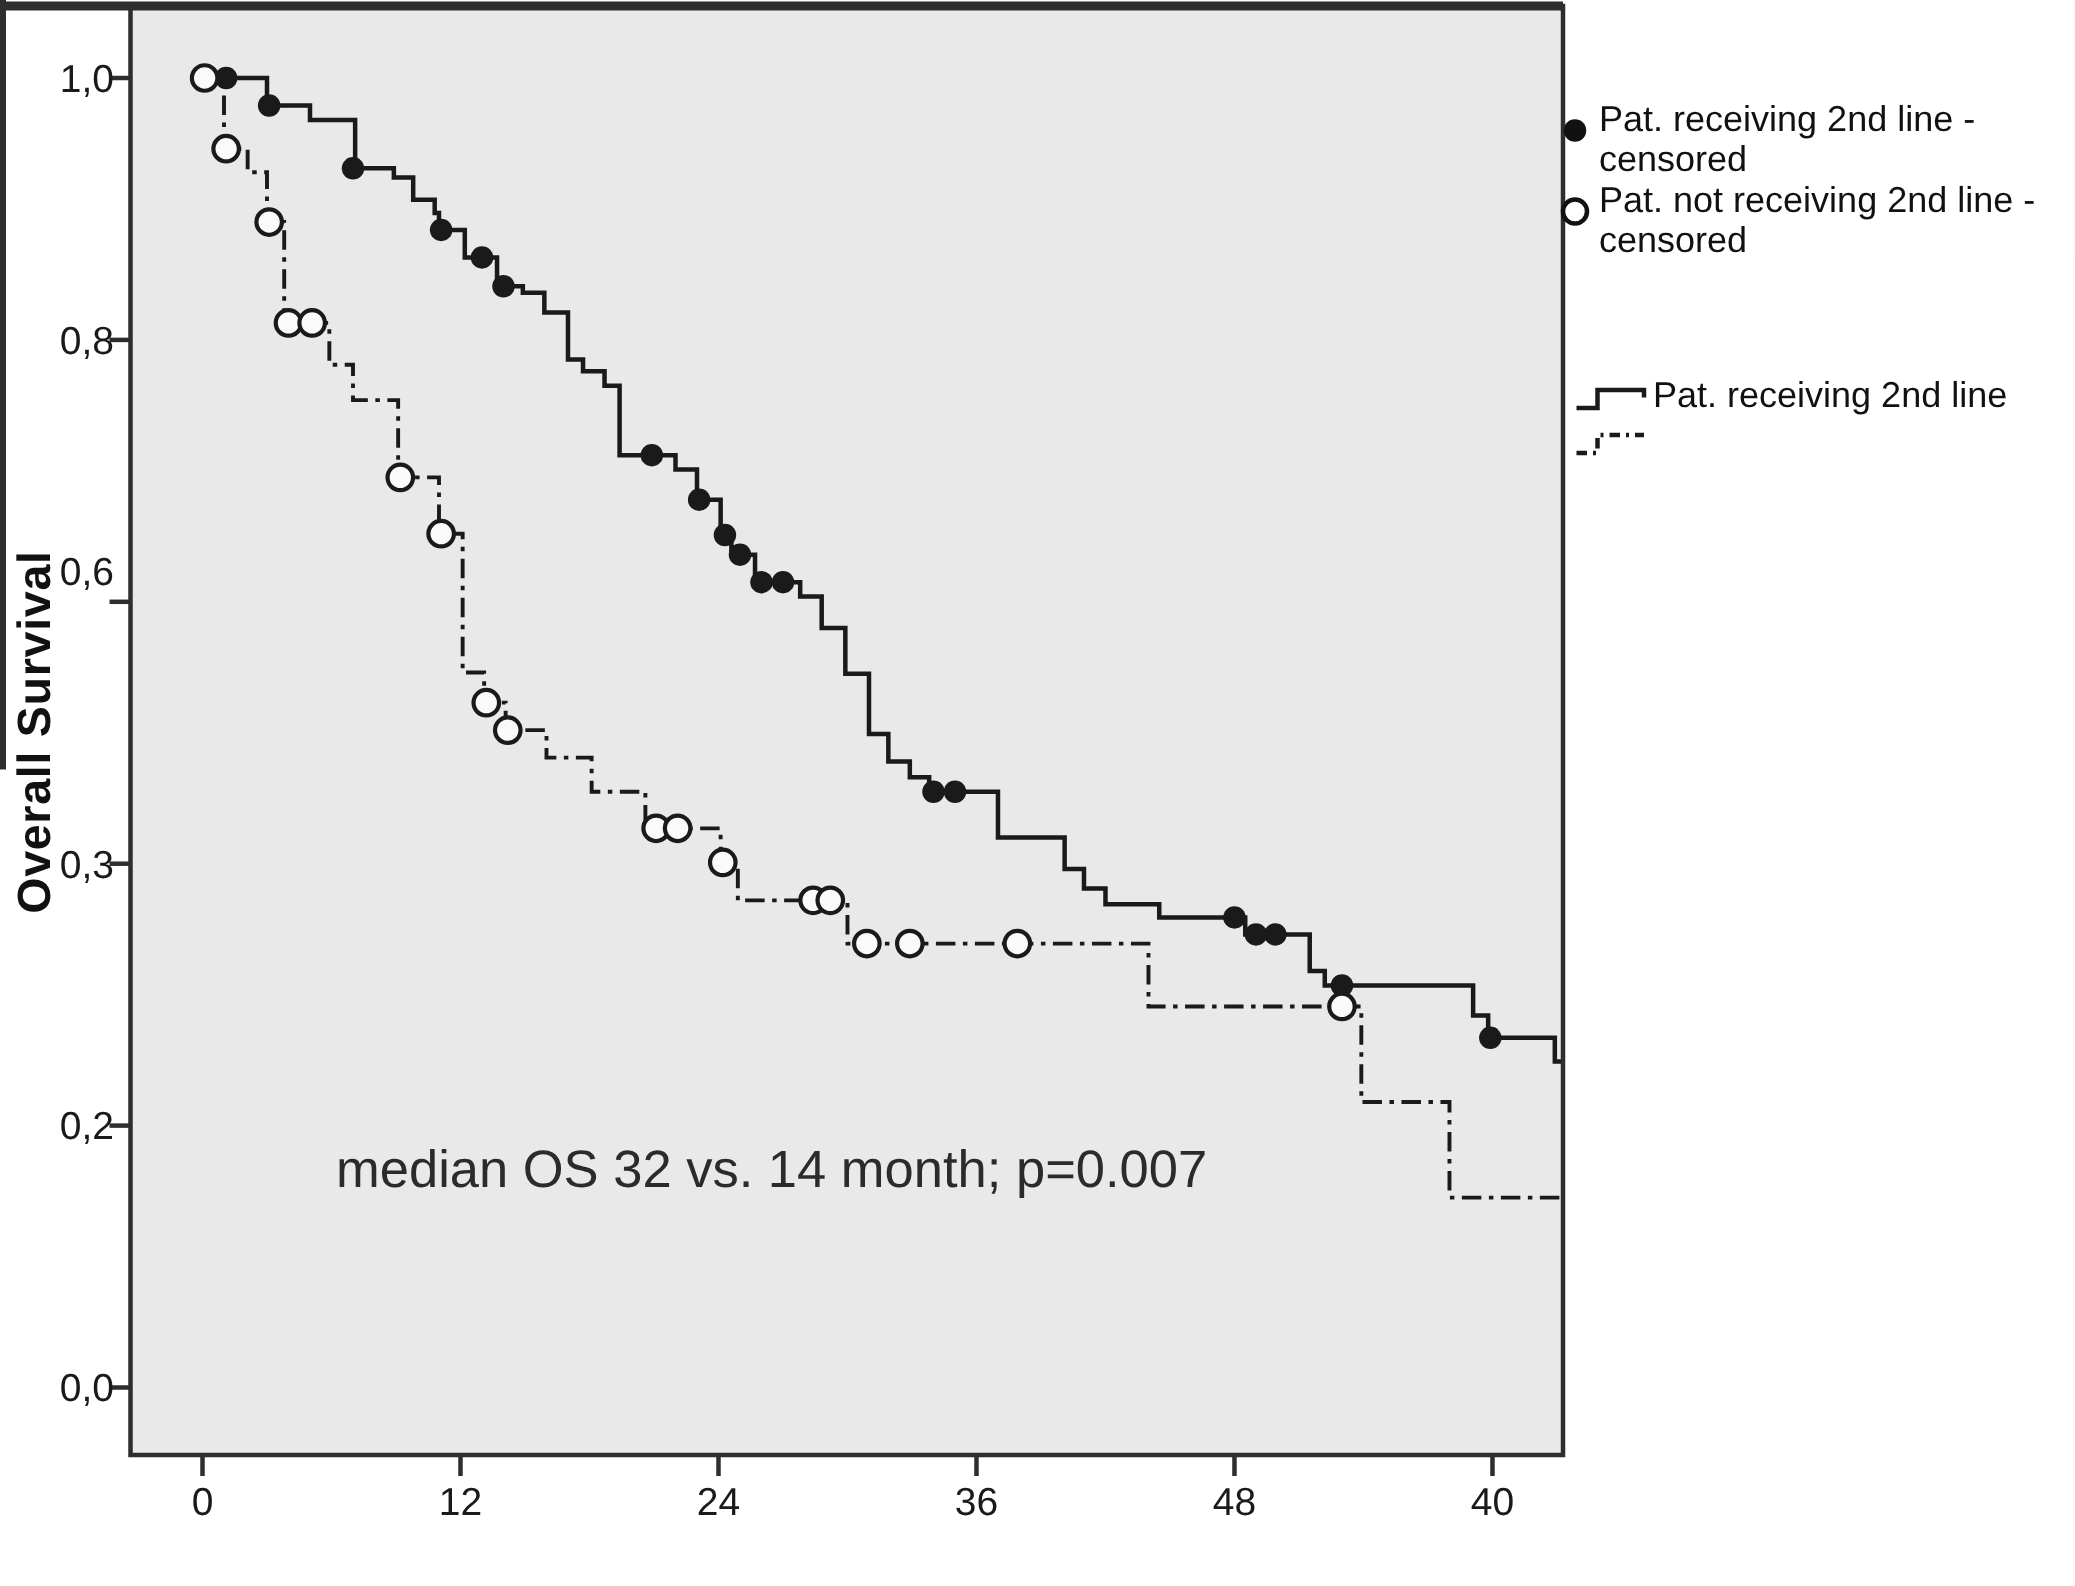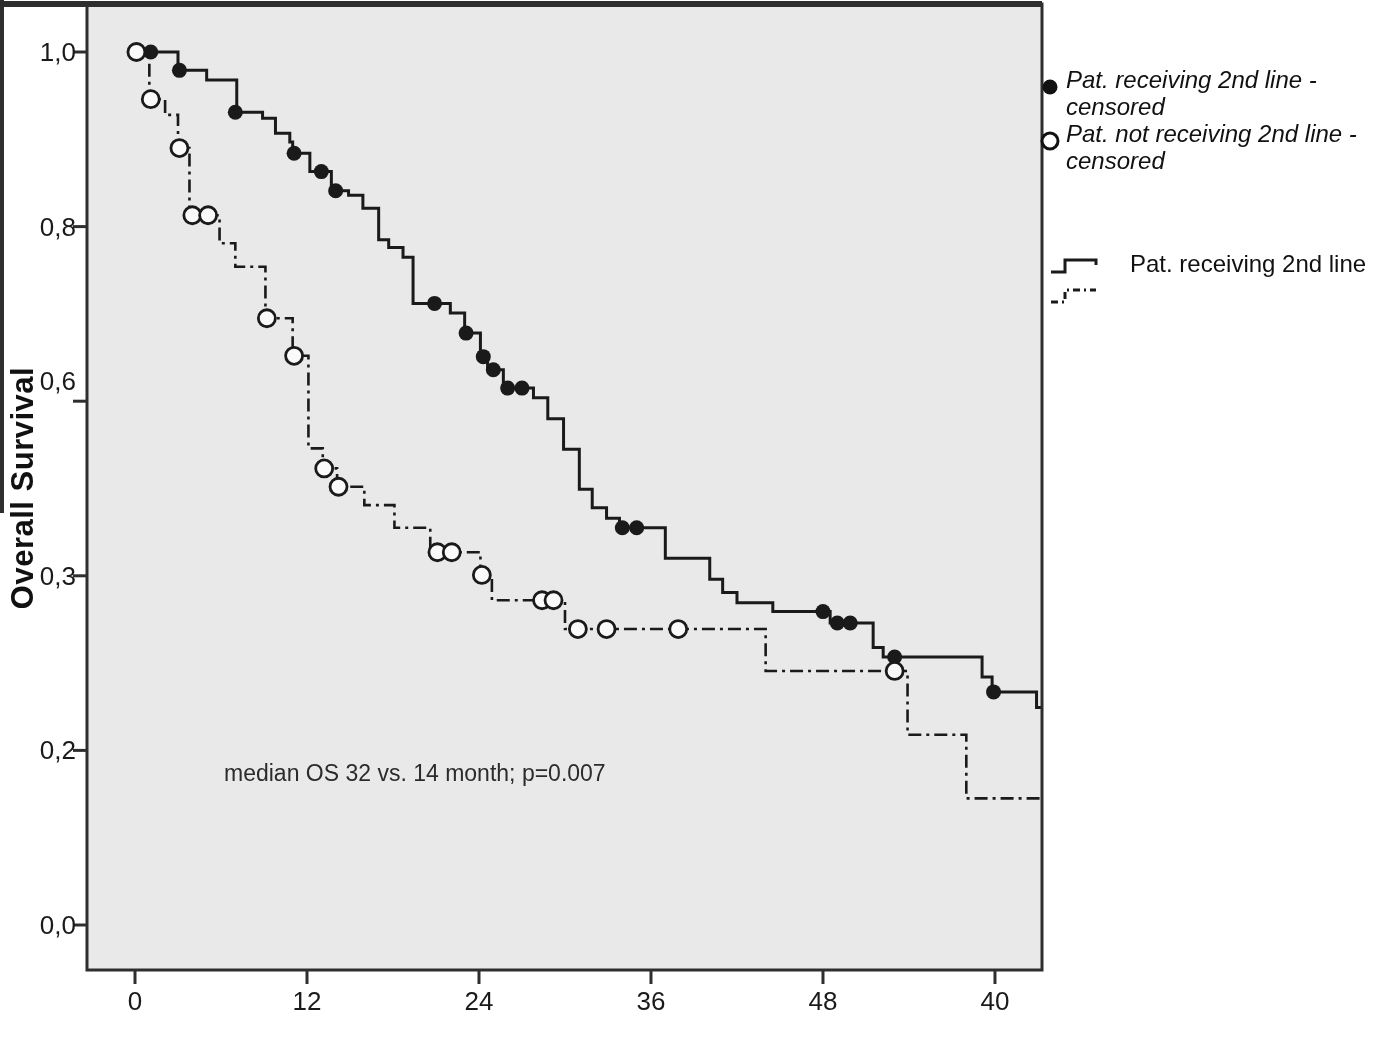--- a/index.html
+++ b/index.html
@@ -23,31 +23,31 @@
     font-size:31px;font-weight:700;color:#111111;
     letter-spacing:0.5px;
   }
   #x-title{left:87px;top:1018px;width:955px;text-align:center;}
   #y-title{
     left:-212px;top:470px;width:470px;height:36px;text-align:center;
     transform:rotate(-90deg);
   }
   #annotation{
     position:absolute;left:224px;top:760px;
-    font-size:23px;color:#2b2b2b;font-weight:400;
+    font-size:35px;color:#2b2b2b;font-weight:400;
   }
   
-  #legend-censored{position:absolute;left:1040px;top:66px;width:343px;font-style:italic;}
+  #legend-censored{position:absolute;left:1040px;top:66px;width:343px;}
   .cens-item{display:flex;align-items:flex-start;}
   .cens-icon{flex:0 0 26px;margin-top:11px;}
   .cens-text{font-size:24px;line-height:27px;color:#111111;}
   #legend-lines{position:absolute;left:1050px;top:250px;width:333px;}
   .line-item{display:flex;align-items:flex-start;height:30px;}
   .line-glyph{flex:0 0 52px;margin-top:5px;}
-  .line-text{font-size:24px;line-height:28px;color:#111111;white-space:nowrap;margin-left:28px;}
+  .line-text{font-size:24px;line-height:28px;color:#111111;white-space:nowrap;}
   .glyph-stroke{stroke:#1a1a1a;stroke-width:3;fill:none;}
 </style>
 </head>
 <body>
 
 <div id="canvas">
 
   <svg id="plot-svg" width="1383" height="1057" viewBox="0 0 1383 1057">
       <rect x="87" y="4" width="955" height="966" fill="#e9e9e9"></rect>
       <path d="M 135 52 H 177.999 V 70.33299999999997 H 206.66500000000002 V 79.93600000000004 H 236.7643 V 112.23699999999997 H 262.56370000000004 V 118.34799999999996 H 275.4634 V 133.18899999999996 H 289.7964 V 141.91899999999998 H 292.663 V 153.26800000000003 H 309.8626 V 171.601 H 331.3621 V 190.80700000000002 H 348.5617 V 195.17200000000003 H 362.8947 V 208.26700000000005 H 378.661 V 239.69499999999994 H 388.6941 V 247.55200000000002 H 403.0271 V 257.155 H 413.0602 V 303.424 H 450.326 V 313.02700000000004 H 464.659 V 333.106 H 480.42530000000005 V 356.677 H 487.59180000000003 V 369.77200000000005 H 503.3581 V 388.105 H 533.4574 V 397.70799999999997 H 547.7904000000001 V 418.66 H 563.5567 V 449.215 H 579.323 V 489.373 H 592.2227 V 507.706 H 606.5557 V 518.182 H 619.4553999999999 V 527.785 H 665.321 V 558.34 H 709.7533000000001 V 579.2919999999999 H 722.653 V 592.387 H 736.986 V 602.863 H 772.8185 V 611.5930000000001 H 830.1505 V 622.942 H 873.1495 V 647.386 H 883.1826000000001 V 656.989 H 982.0803000000001 V 677.068 H 992.1134 V 691.909 H 1036.5457000000001 V 707.623 H 1042.2789" fill="none" stroke="#1a1a1a" stroke-width="3"></path>

